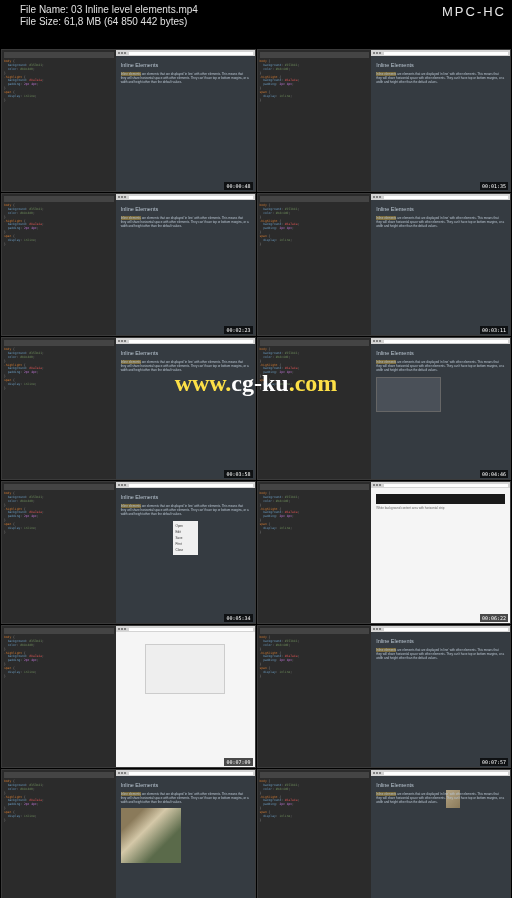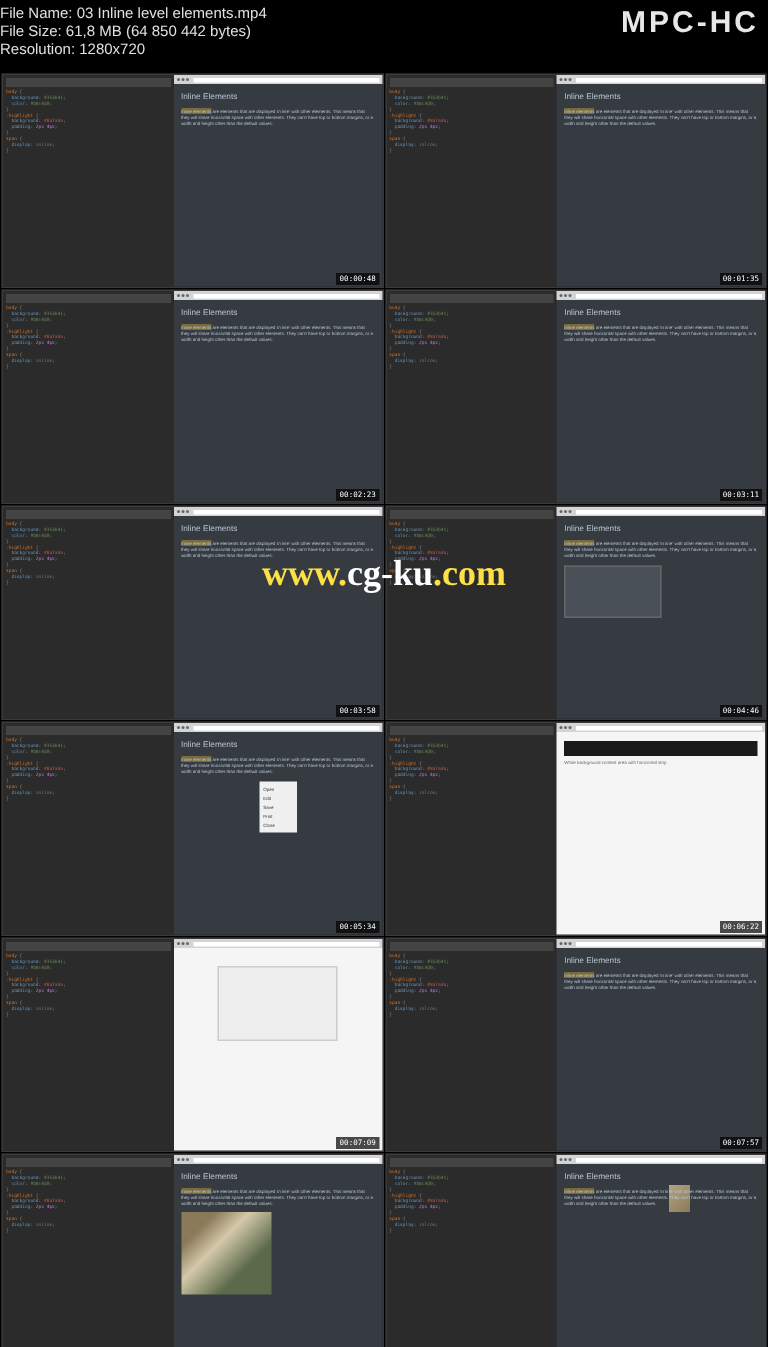--- a/index.html
+++ b/index.html
@@ -1,19 +1,19 @@
 <!DOCTYPE html>
 <html><head>
 <meta charset="utf-8">
 <style>
 * { margin: 0; padding: 0; box-sizing: border-box; }
 body { background: #000; width: 512px; height: 898px; font-family: Arial, sans-serif; overflow: hidden; position: relative; }
-.header { background: #000; color: #e0e0e0; font-size: 10px; padding: 4px 0; position: relative; height: 49px; }
+.header { background: #000; color: #e0e0e0; font-size: 10px; padding: 4px 20px; position: relative; height: 49px; }
 .header-line { line-height: 1.2; }
-.logo { position: absolute; right: 6px; top: 4px; font-size: 20px; font-weight: bold; letter-spacing: 2px; color: #fff; opacity: 0.9; }
+.logo { position: absolute; right: 6px; top: 4px; font-size: 13px; font-weight: normal; letter-spacing: 2px; color: #fff; opacity: 0.9; }
 .grid { display: grid; grid-template-columns: 1fr 1fr; gap: 1px; padding: 0 1px; }
 .thumb { background: #1a1a1a; height: 143px; position: relative; display: flex; border: 1px solid #3a3a3a; }
 .code-panel { width: 45%; background: #2b2b2b; font-size: 3px; color: #888; padding: 2px; overflow: hidden; position: relative; }
 .code-title { background: #444; height: 6px; width: 100%; margin-bottom: 2px; }
 .code-lines { line-height: 1.3; font-family: monospace; }
 .code-lines span.o { color: #cc7832; }
 .code-lines span.g { color: #6a8759; }
 .code-lines span.b { color: #6897bb; }
 .code-lines span.r { color: #cc5050; }
 .code-lines span.p { color: #c678dd; }
@@ -37,21 +37,20 @@
 .watermark .w1 { color: #fde047; }
 .watermark .w2 { color: #ffffff; }
 .darkstrip { background: #1a1a1a; height: 10px; width: 100%; }
 </style>
 </head>
 <body>
 
 <div class="header">
   <div class="header-line">File Name: 03 Inline level elements.mp4</div>
   <div class="header-line">File Size: 61,8 MB (64 850 442 bytes)</div>
-  <div class="header-line">Resolution: 1280x720</div>
   <div class="logo">MPC-HC</div>
 </div>
 
 <div class="grid">
     <div class="thumb">
     <div class="code-panel">
         <div class="code-title"></div>
         <div class="code-lines">
 <span class="o">body</span> {<br>
 &nbsp;&nbsp;<span class="b">background</span>: <span class="g">#353b41</span>;<br>

